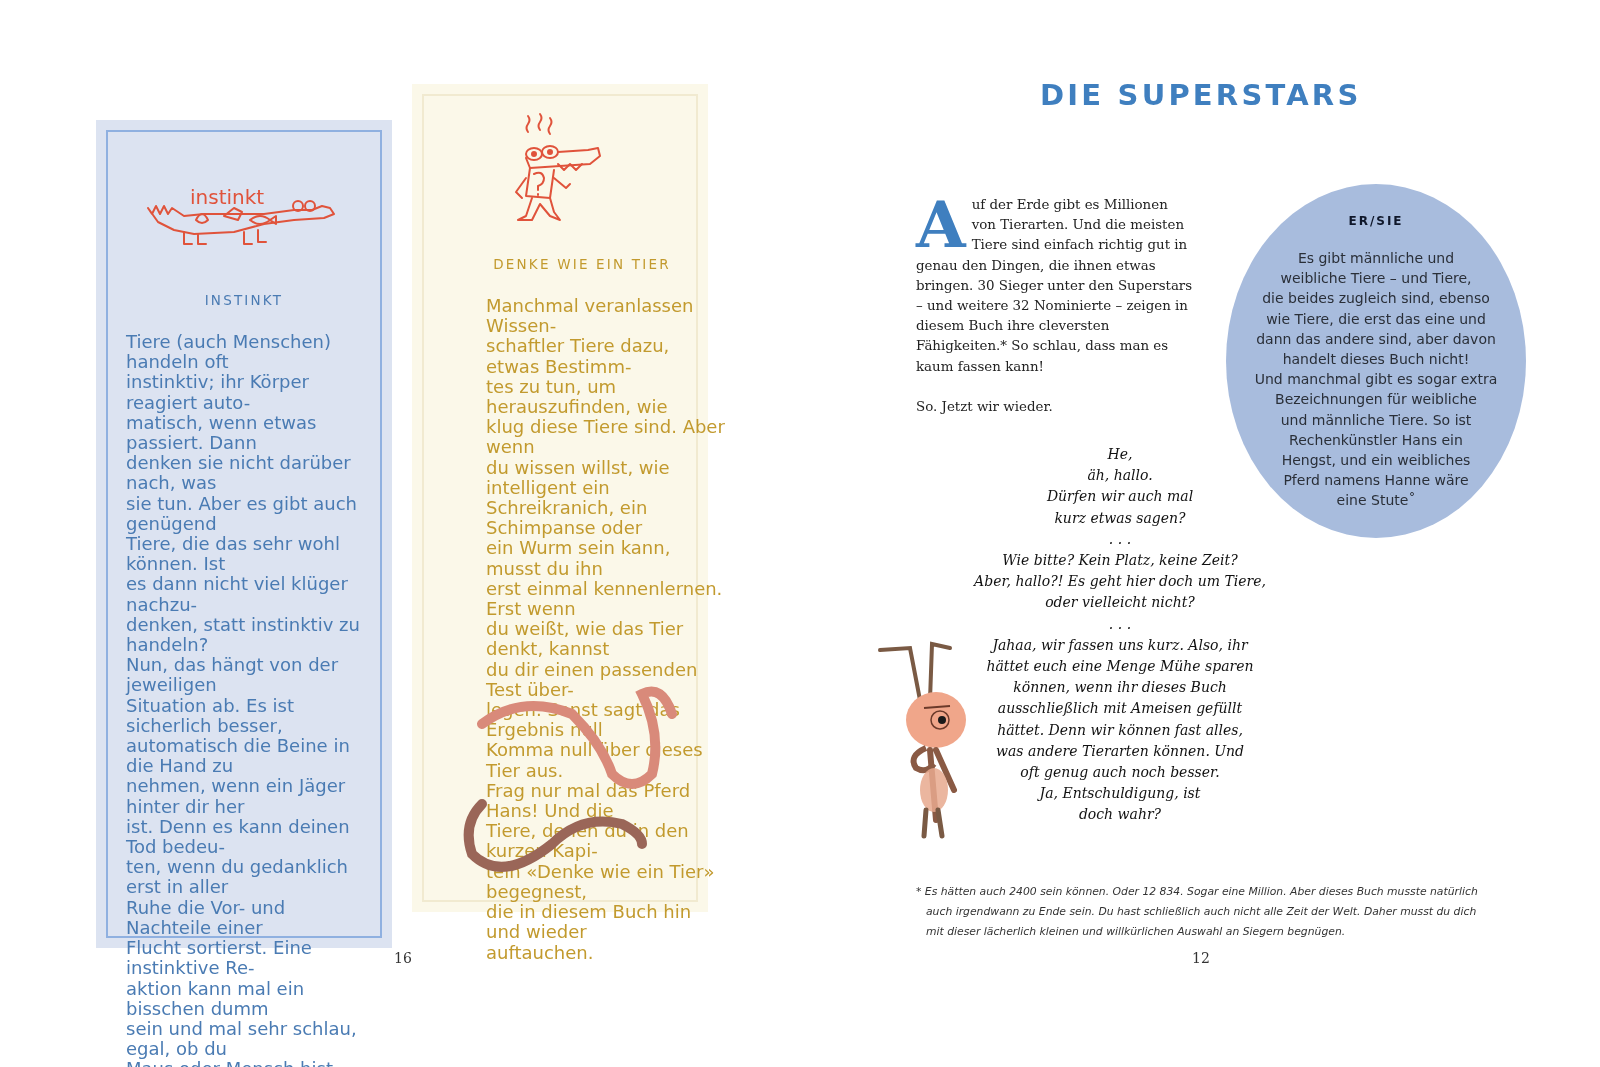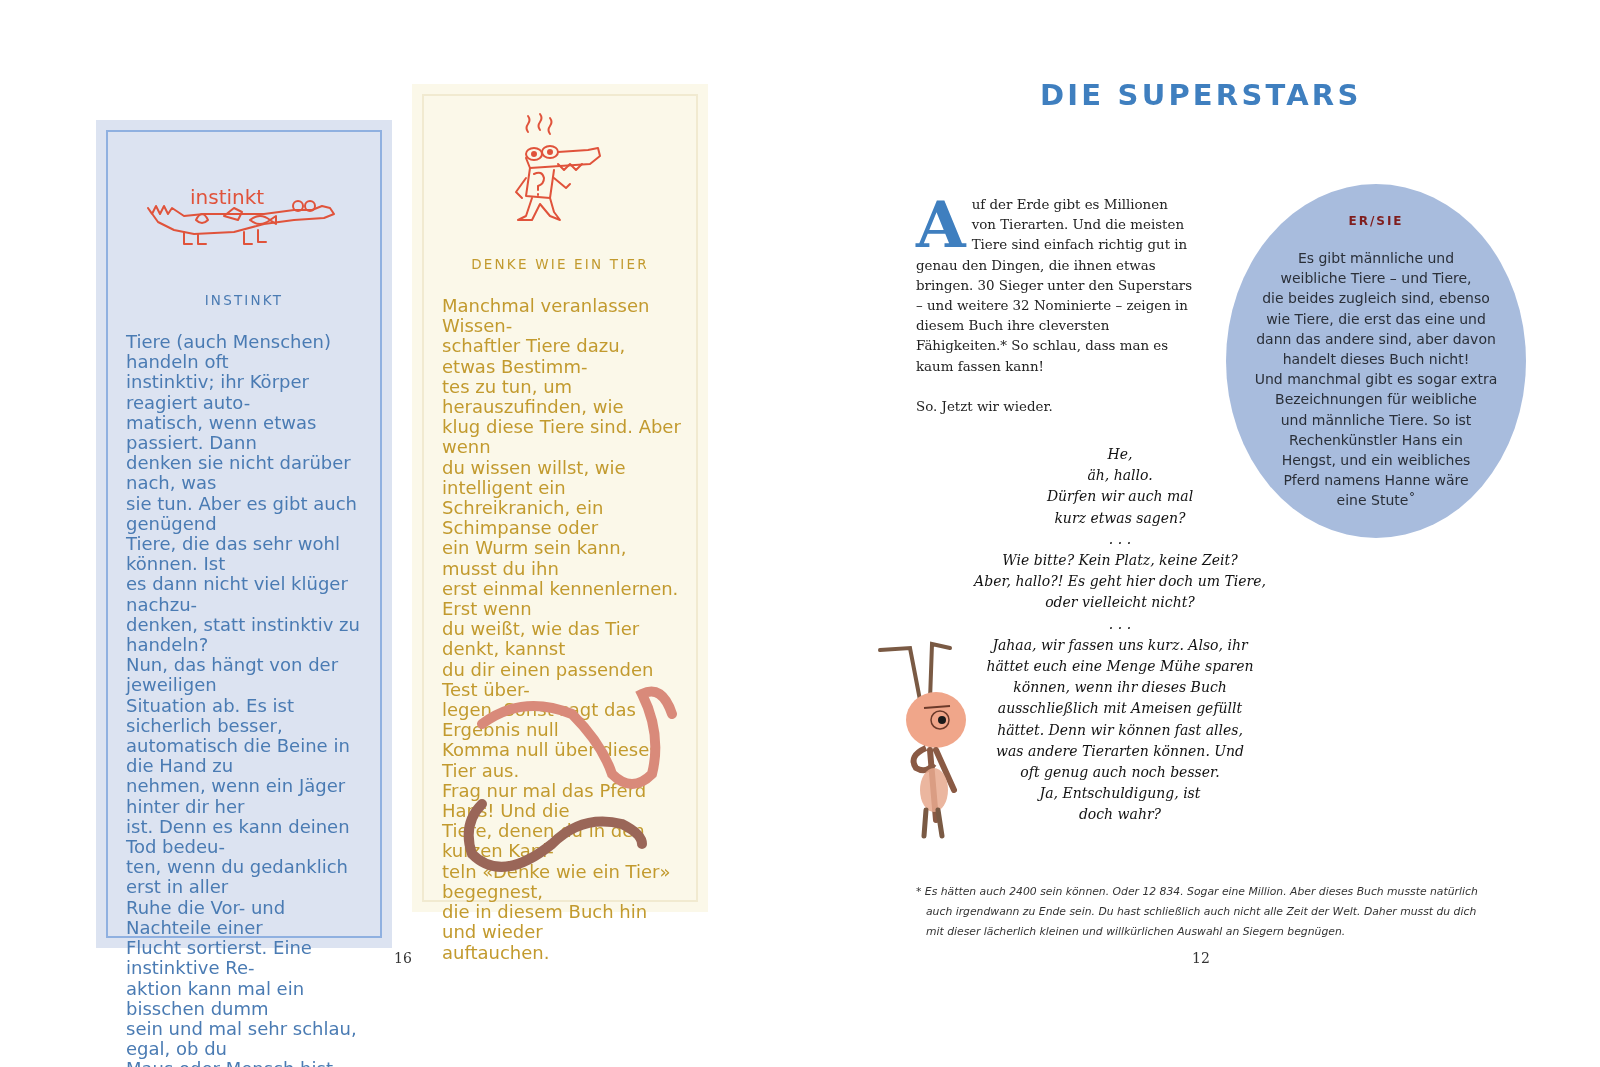--- a/index.html
+++ b/index.html
@@ -27,21 +27,21 @@
     .box-heading {
       position:absolute; left:0; right:0; top:172px; text-align:center;
       font-size:13.5px; letter-spacing:2.2px; font-family:"DejaVu Sans", sans-serif;
     }
     .box-text {
       position:absolute; left:30px; width:240px; top:212px;
       font-family:"DejaVu Sans", sans-serif; font-size:18px; line-height:20.2px;
       white-space:pre-line;
     }
     .blue-text { color:#4a7bb3; }
-    .gold-text { color:#c29a2e; }
+    .gold-text { color:#c29a2e;padding-left:44px; }
 
     .illus { position:absolute; }
 
     
     .title {
       left:1040px; top:78px; width:340px; font-family:"DejaVu Sans", sans-serif;
       font-size:29px; letter-spacing:3.2px; color:#3f7fbf; font-weight:bold;
     }
     .intro {
       left:916px; top:195px; width:280px;
@@ -53,21 +53,21 @@
     }
     .intro p { margin:0; }
     .intro .gap { height:20px; }
 
     .oval {
       left:1226px; top:184px; width:300px; height:354px; border-radius:50%;
       background:#a8bcdd;
     }
     .oval-title {
       position:absolute; left:0; right:0; top:30px; text-align:center;
-      font-family:"DejaVu Sans", sans-serif; font-weight:bold; font-size:12px; letter-spacing:2px; color:#7f1d1d;
+      font-family:"DejaVu Sans", sans-serif; font-weight:bold; font-size:12px; letter-spacing:2px; color:#0f172a;
     }
     .oval-text {
       position:absolute; left:20px; right:20px; top:64px; text-align:center;
       font-family:"DejaVu Sans", sans-serif; font-size:14px; line-height:20.2px; color:#2a2f38;
       white-space:pre-line;
     }
 
     .speech {
       left:960px; top:444px; width:320px; text-align:center;
       font-family:"DejaVu Serif", serif; font-style:italic; font-size:14px; line-height:21.2px; color:#111;

